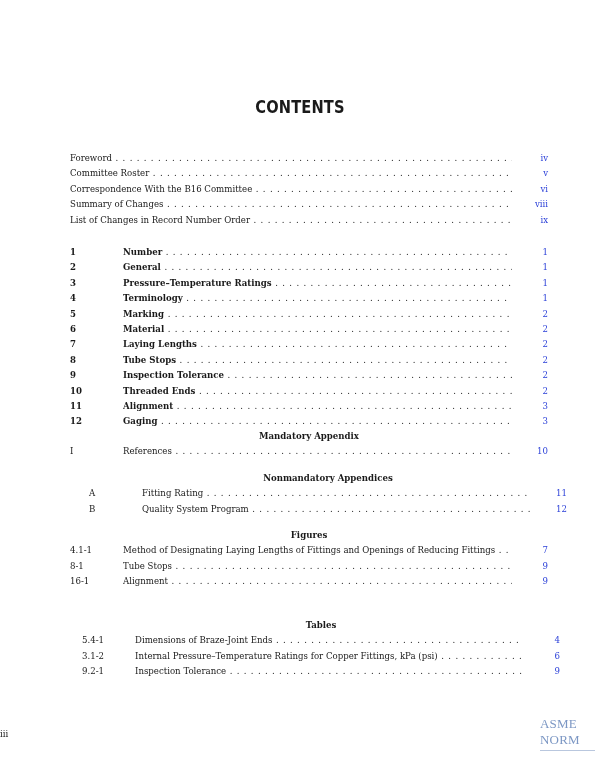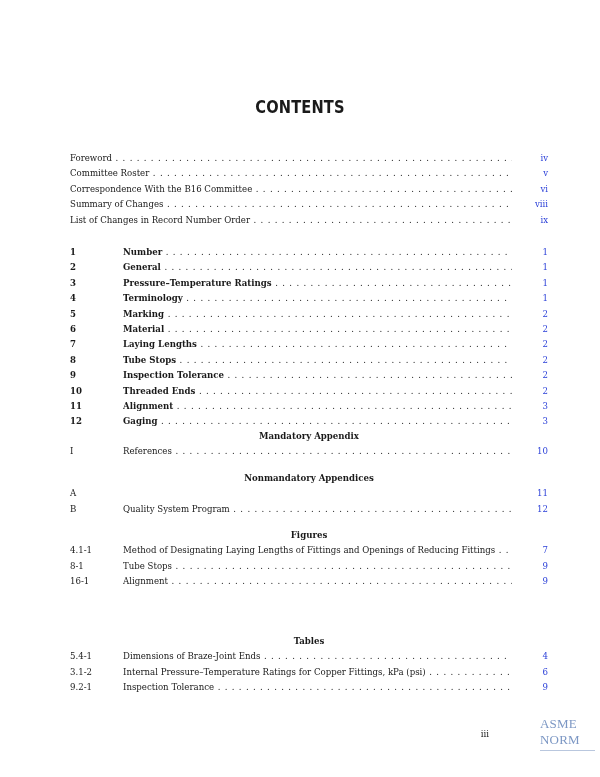--- a/index.html
+++ b/index.html
@@ -10,21 +10,21 @@
            font-size: 17px; letter-spacing: 0.2px; transform: scaleX(0.86); }
   .toc { position: absolute; left: 70px; width: 478px; font-size: 8.6px; }
   .row { position: relative; height: 15.4px; line-height: 15.4px; white-space: nowrap; text-decoration: underline; }
   .row .num { position: absolute; left: 0; width: 53px; }
   .row .lead { position: absolute; left: 53px; right: 36px; overflow: hidden; }
   .row.front .lead { left: 0; }
   .row .lead::after { content: " . . . . . . . . . . . . . . . . . . . . . . . . . . . . . . . . . . . . . . . . . . . . . . . . . . . . . . . . . . . . . . . . . . . . . . . . . . . . . . . . . . . . . . . . . . . . . . . . . . . . . . . . . . . . . . . . . . . . . . . . . . . . . . . . . . . . . . . . . . ."; letter-spacing: 0.8px; }
   .row .pg { position: absolute; right: 0; color: #2a3fd8; text-align: right; }
   .bold .num, .bold .label { font-weight: bold; }
   .section-head { font-weight: bold; height: 15.4px; line-height: 15.4px; text-align: center; }
-  .footer-page { position: absolute; top: 729px; left: 0; width: 489px; text-align: right; font-size: 8.6px; }
+  .footer-page { position: absolute; top: 729px; left: 0; width: 489px; text-align: left; font-size: 8.6px; }
   .watermark { position: absolute; left: 540px; top: 716px; font-size: 13px; color: #7c97c4;
                font-family: Liberation Serif, serif; letter-spacing: 0.2px; }
   .watermark .sub { display: block; height: 1px; margin-top: 2px; background: #b9c7de; width: 55px; }
 </style>
 </head>
 <body>
 
 <div class="title">CONTENTS</div>
 
 <div class="toc" style="top:151px;">
@@ -115,24 +115,25 @@
 
 <div class="toc" style="top:429px;">
   <div class="section-head">Mandatory Appendix</div>
   <div class="row">
     <span class="num">I</span>
     <span class="lead"><span class="label">References</span></span>
     <span class="pg">10</span>
   </div>
 </div>
 
-<div class="toc" style="top:471px;">
+<div class="toc" style="top:471px;margin-left:19px;">
   <div class="section-head">Nonmandatory Appendices</div>
   <div class="row">
     <span class="num">A</span>
+    <span class="lead"><span class="label">Fitting Rating</span></span>
     <span class="pg">11</span>
   </div>
   <div class="row">
     <span class="num">B</span>
     <span class="lead"><span class="label">Quality System Program</span></span>
     <span class="pg">12</span>
   </div>
 </div>
 
 <div class="toc" style="top:528px;">
@@ -147,21 +148,21 @@
     <span class="lead"><span class="label">Tube Stops</span></span>
     <span class="pg">9</span>
   </div>
   <div class="row">
     <span class="num">16-1</span>
     <span class="lead"><span class="label">Alignment</span></span>
     <span class="pg">9</span>
   </div>
 </div>
 
-<div class="toc" style="top:634px;">
+<div class="toc" style="top:618px;margin-left:12px;">
   <div class="section-head">Tables</div>
   <div class="row">
     <span class="num">5.4-1</span>
     <span class="lead"><span class="label">Dimensions of Braze-Joint Ends</span></span>
     <span class="pg">4</span>
   </div>
   <div class="row">
     <span class="num">3.1-2</span>
     <span class="lead"><span class="label">Internal Pressure–Temperature Ratings for Copper Fittings, kPa (psi)</span></span>
     <span class="pg">6</span>

